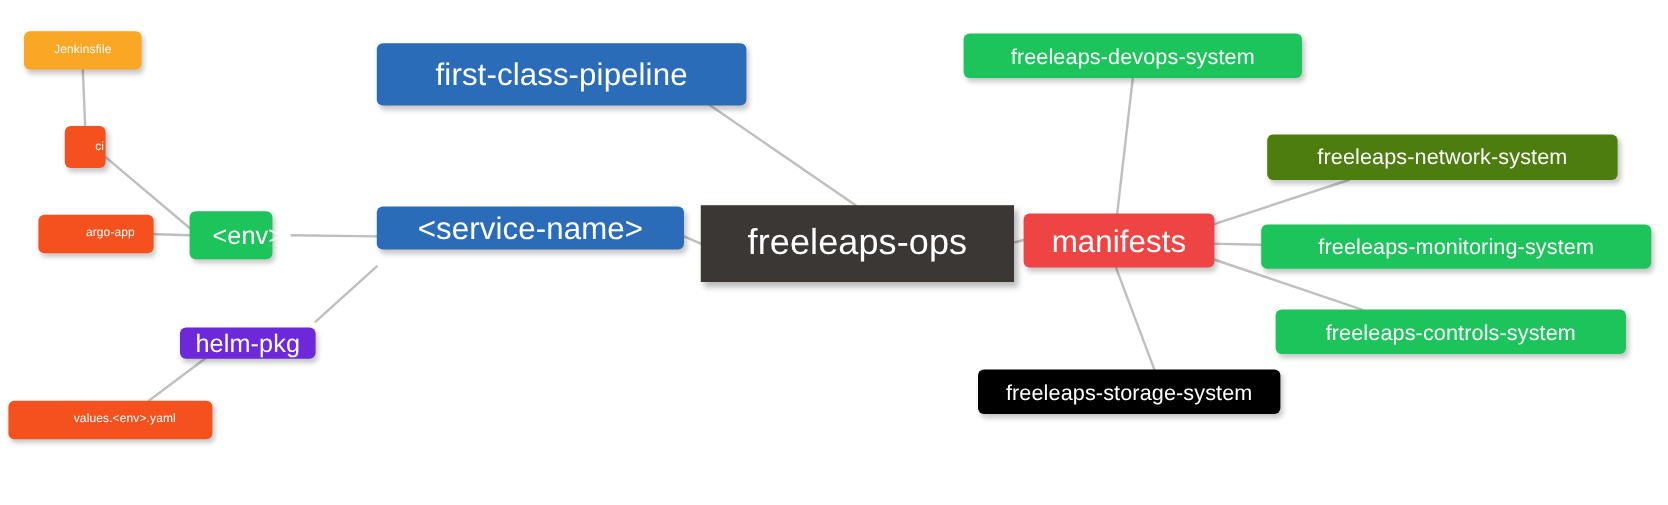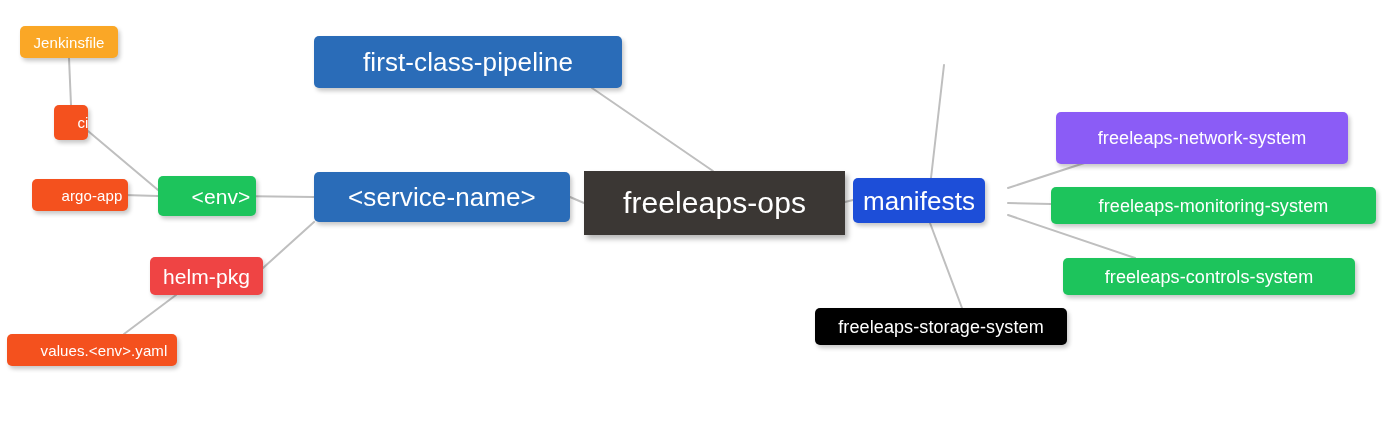--- a/index.html
+++ b/index.html
@@ -49,21 +49,21 @@
   }
   .n-blue   { background: #2a6cb8; }
   .n-green  { background: #1dc45c; }
   .n-orange { background: #faa726; }
   .n-red    { background: #f4511e; padding-left: 24px; }
 
   .sz-xl  { font-size: 30px; }
   .sz-lg  { font-size: 26px; }
   .sz-md  { font-size: 21px; }
   .sz-sm  { font-size: 18px; }
-  .sz-xs  { font-size: 15px; align-items: center; }
+  .sz-xs  { font-size: 10px; align-items: center; }
 </style>
 </head>
 <body>
 
 <div id="canvas">
 
   <svg id="edges" viewBox="0 0 1390 421" width="1390" height="421" xmlns="http://www.w3.org/2000/svg">
       <path d="M 584 203 L 570 197" stroke="#bfbfbf" stroke-width="2" fill="none" stroke-linecap="round"></path>
       <path d="M 592 88 L 713 171" stroke="#bfbfbf" stroke-width="2" fill="none" stroke-linecap="round"></path>
       <path d="M 845 202 L 853 200" stroke="#bfbfbf" stroke-width="2" fill="none" stroke-linecap="round"></path>
@@ -77,58 +77,61 @@
       <path d="M 1008 188 L 1124 150" stroke="#bfbfbf" stroke-width="2" fill="none" stroke-linecap="round"></path>
       <path d="M 1008 203 L 1051 204" stroke="#bfbfbf" stroke-width="2" fill="none" stroke-linecap="round"></path>
       <path d="M 1008 215 L 1135 258" stroke="#bfbfbf" stroke-width="2" fill="none" stroke-linecap="round"></path>
       <path d="M 930 223 L 962 308" stroke="#bfbfbf" stroke-width="2" fill="none" stroke-linecap="round"></path>
     </svg>
 
   <div class="node n-root sz-xl" style="left: 584px; top: 171px; width: 261px; height: 64px; background: rgb(59, 55, 52);">
       <span>freeleaps-ops</span>
     </div>
 
-  <div class="node n-blue sz-lg" style="left: 314px; top: 172px; width: 256px; height: 50px; background: rgb(42, 108, 184);">
+  <div class="node n-blue sz-lg" style="left: 314px; top: 172px; width: 256px; height: 36px; background: rgb(42, 108, 184);">
       <span>&lt;service-name&gt;</span>
     </div>
 
   <div class="node n-blue sz-lg" style="left: 314px; top: 36px; width: 308px; height: 52px; background: rgb(42, 108, 184);">
       <span>first-class-pipeline</span>
     </div>
 
-  <div class="node n-green sz-md" style="left: 158px; top: 176px; width: 98px; height: 40px; background: rgb(29, 196, 92); padding-left: 28px;">
+  <div class="node n-green sz-md" style="left: 158px; top: 176px; width: 69px; height: 40px; background: rgb(29, 196, 92); padding-left: 28px;">
       <span>&lt;env&gt;</span>
     </div>
 
   <div class="node n-orange sz-xs" style="left: 20px; top: 26px; width: 98px; height: 32px; background: rgb(250, 167, 38);">
       <span>Jenkinsfile</span>
     </div>
 
   <div class="node n-red sz-xs" style="left: 54px; top: 105px; width: 34px; height: 35px; background: rgb(244, 81, 30);">
       <span>ci</span>
     </div>
 
   <div class="node n-red sz-xs" style="left: 32px; top: 179px; width: 96px; height: 32px; background: rgb(244, 81, 30);">
       <span>argo-app</span>
     </div>
 
-  <div class="node n-green sz-md" style="left: 150px; top: 257px; width: 113px; height: 38px; background: #ef4444;">
+  <div class="node n-green sz-md" style="left: 150px; top: 273px; width: 113px; height: 26px; background: #6d28d9;">
       <span>helm-pkg</span>
     </div>
 
   <div class="node n-red sz-xs" style="left: 7px; top: 334px; width: 170px; height: 32px; background: rgb(244, 81, 30);">
       <span>values.&lt;env&gt;.yaml</span>
     </div>
 
-  <div class="node n-blue sz-lg" style="left: 853px; top: 178px; width: 132px; height: 45px; background: #1d4ed8;">
+  <div class="node n-blue sz-lg" style="left: 853px; top: 178px; width: 159px; height: 45px; background: #ef4444;">
       <span>manifests</span>
     </div>
 
+  <div class="node n-green sz-sm" style="left: 803px; top: 28px; width: 282px; height: 37px; background: rgb(29, 196, 92);">
+      <span>freeleaps-devops-system</span>
+    </div>
 
-  <div class="node n-green sz-sm" style="left: 1056px; top: 112px; width: 292px; height: 52px; background: #8b5cf6;">
+  <div class="node n-green sz-sm" style="left: 1056px; top: 112px; width: 292px; height: 38px; background: #4d7c0f;">
       <span>freeleaps-network-system</span>
     </div>
 
   <div class="node n-green sz-sm" style="left: 1051px; top: 187px; width: 325px; height: 37px; background: rgb(29, 196, 92);">
       <span>freeleaps-monitoring-system</span>
     </div>
 
   <div class="node n-green sz-sm" style="left: 1063px; top: 258px; width: 292px; height: 37px; background: rgb(29, 196, 92);">
       <span>freeleaps-controls-system</span>
     </div>

